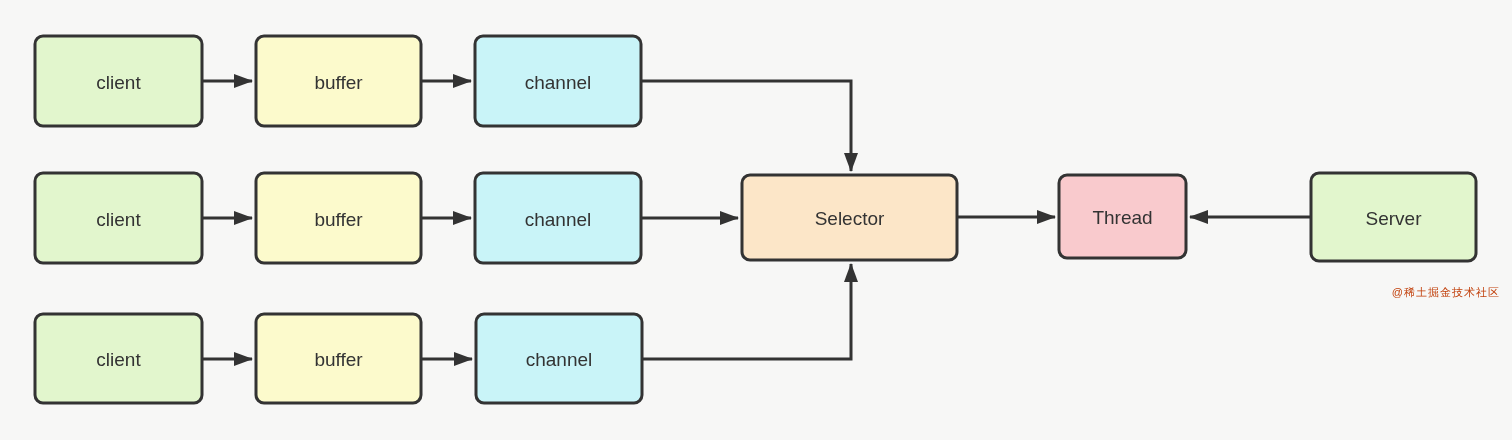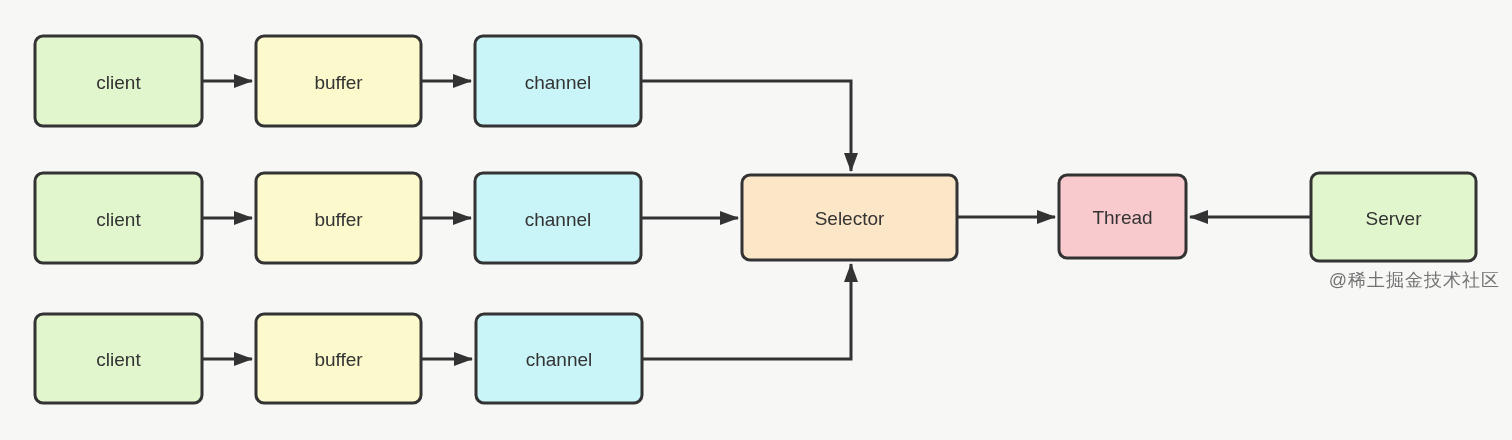--- a/index.html
+++ b/index.html
@@ -27,24 +27,24 @@
     font-family: "Liberation Sans", "DejaVu Sans", sans-serif;
   }
   .edge {
     fill: none;
     stroke: #333333;
     stroke-width: 3px;
   }
   .watermark {
     position: absolute;
     right: 12px;
-    bottom: 20px;
-    font-size: 18px;
+    bottom: 12px;
+    font-size: 11px;
     letter-spacing: 1px;
-    color: #737373;
+    color: #c2410c;
     user-select: none;
   }
 </style>
 </head>
 <body>
 
 <div class="canvas">
   <svg id="diagram" width="1512" height="440" viewBox="0 0 1512 440">
       <defs>
         <marker id="arrow" markerUnits="userSpaceOnUse" markerWidth="22" markerHeight="16" refX="18" refY="7" orient="auto">

